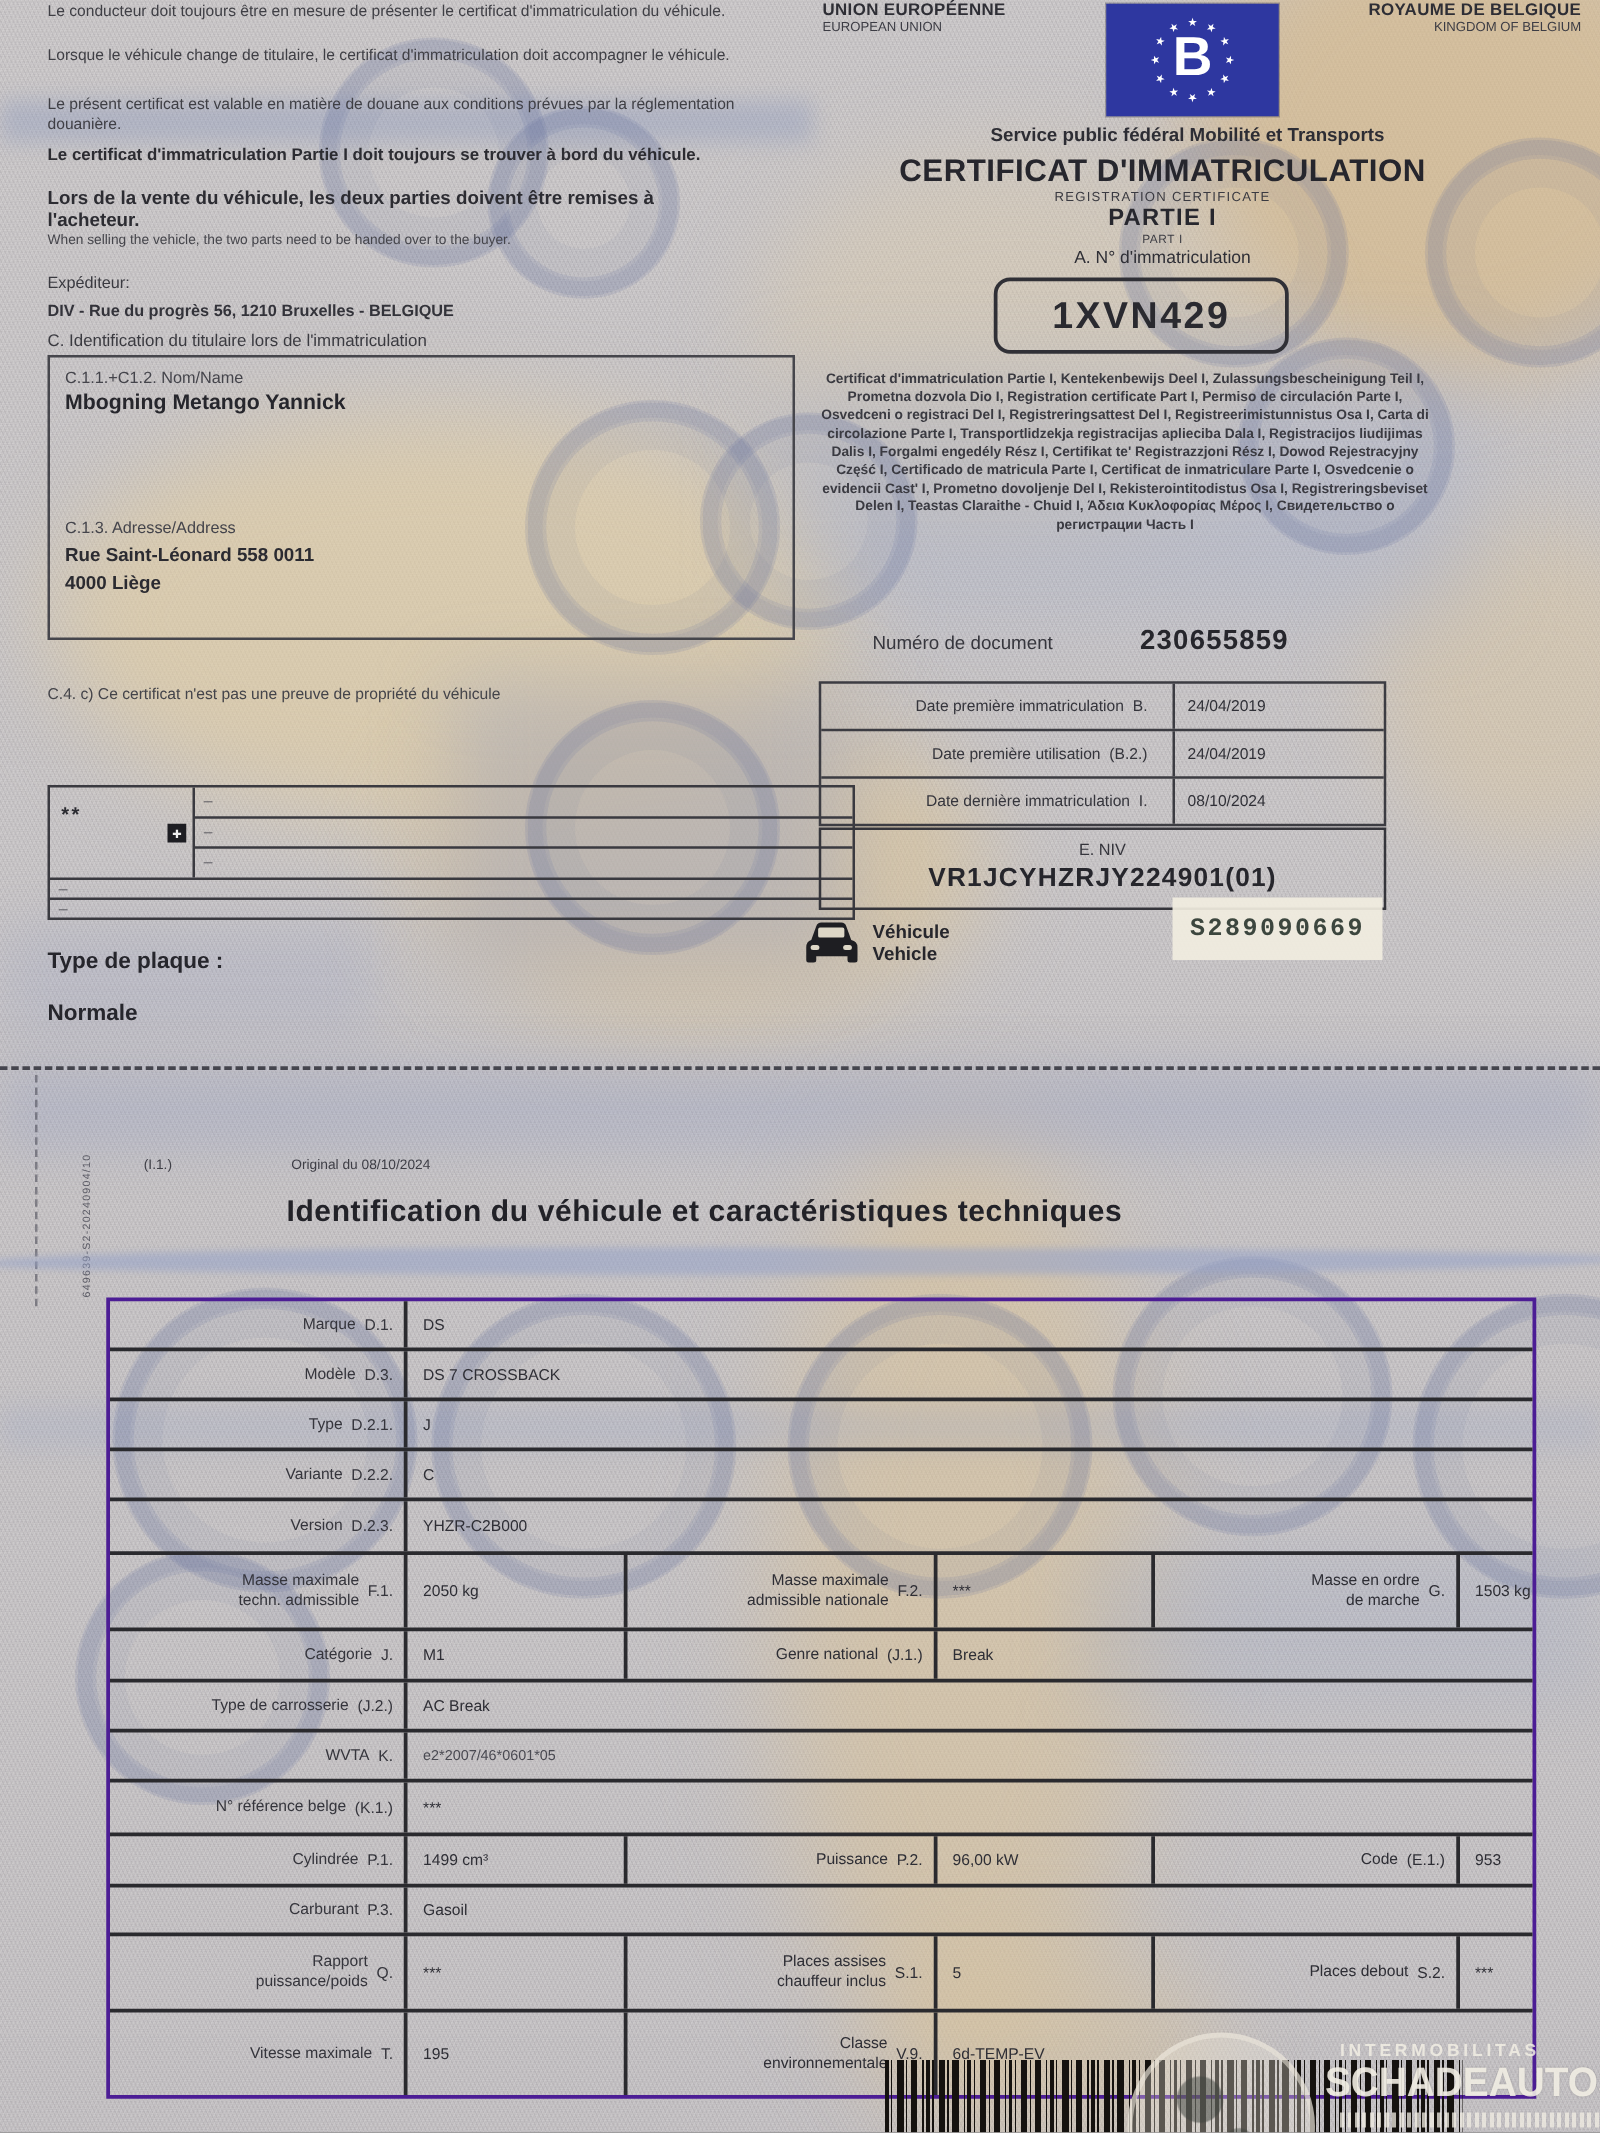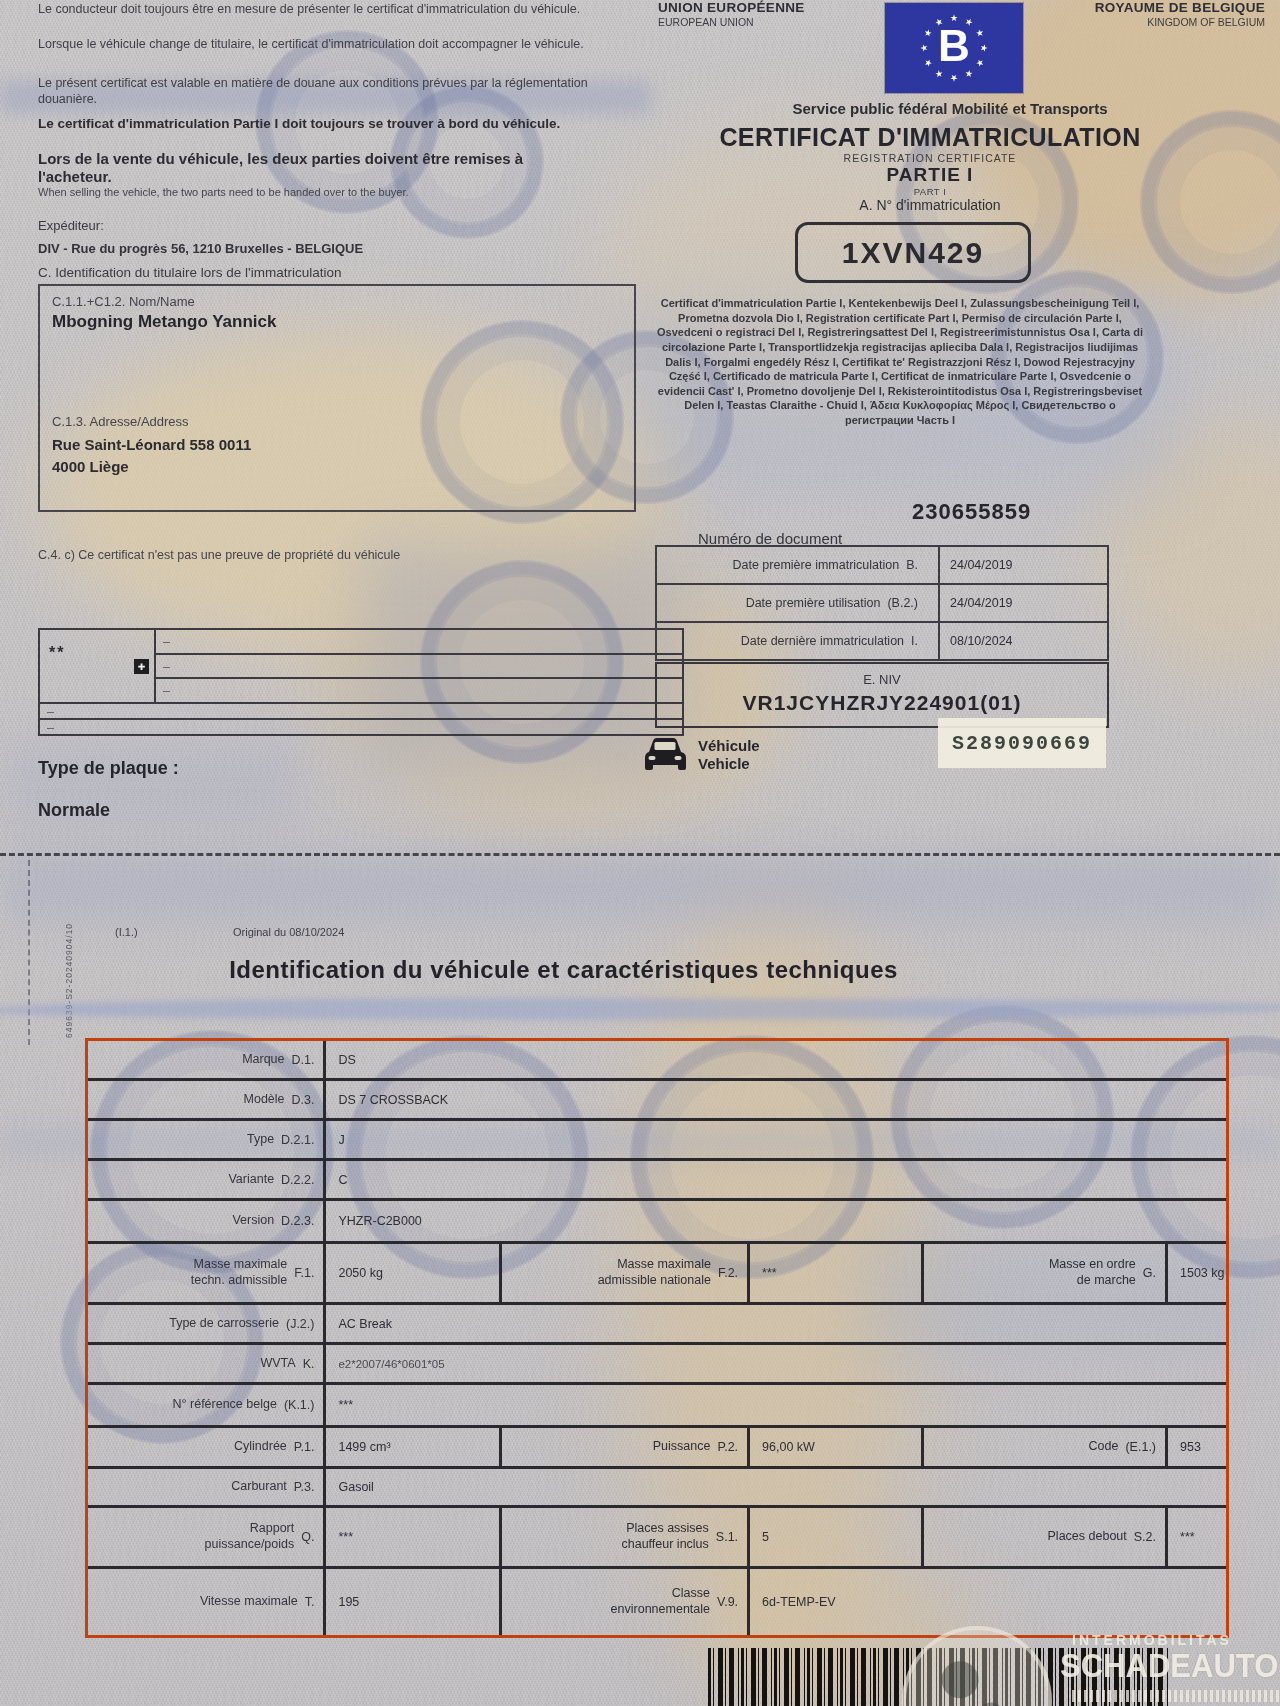--- a/index.html
+++ b/index.html
@@ -56,21 +56,21 @@
       text-align:center;line-height:10px;}
   .service{text-align:center;font-weight:bold;font-size:15px;color:#2d2d34;}
   .maintitle{text-align:center;font-weight:bold;font-size:25px;color:#26262d;letter-spacing:.4px;}
   .subtitle{text-align:center;font-size:10.5px;color:#3a3a41;letter-spacing:1px;}
   .partie{text-align:center;font-weight:bold;font-size:19px;color:#27272e;letter-spacing:1px;}
   .partien{text-align:center;font-size:9.5px;color:#3c3c43;letter-spacing:.5px;}
   .reglab{text-align:center;font-size:14px;color:#2f2f36;}
   .platebox{border:3.5px solid #303036;border-radius:13px;display:flex;align-items:center;justify-content:center;
             font-size:30px;font-weight:bold;letter-spacing:2px;color:#2a2a30;}
   .mlang{font-size:11px;font-weight:bold;line-height:1.33;color:#3a3a41;text-align:center;}
-  .dnlab{font-size:15px;color:#36363d;margin-top:24px;}
+  .dnlab{font-size:15px;color:#36363d;}
   .dnval{font-size:22px;font-weight:bold;color:#26262c;letter-spacing:1px;}
   .dtable{border:2px solid #3c3c42;}
   .drow{display:flex;height:36px;border-top:2px solid #3c3c42;}
   .drow:first-child{border-top:none;}
   .dlab{flex:0 0 58%;display:flex;align-items:center;justify-content:flex-end;gap:7px;padding-right:8px;
         font-size:12.5px;color:#35353c;text-align:right;}
   .dval{flex:1;border-left:2px solid #3c3c42;display:flex;align-items:center;padding-left:10px;
         font-size:12.5px;color:#303037;margin-left:12px;}
   .nivbox{border:2.5px solid #35353b;text-align:center;}
   .niv-lab{margin-top:8px;font-size:13px;color:#35353c;}
@@ -79,21 +79,21 @@
   .sticker{background:rgba(241,237,223,.92);display:flex;align-items:center;justify-content:center;
            font-family:"Liberation Mono",monospace;font-weight:bold;font-size:20px;letter-spacing:2px;color:#3c463e;}
   
   .sep{border-top:3px dashed #45454e;}
   .cornerdash{border-left:2px dashed rgba(70,70,82,.55);}
   .edgecode{writing-mode:vertical-rl;transform:rotate(180deg);font-size:8.5px;color:#5a5a64;letter-spacing:1px;}
   
   .p2small{font-size:11px;color:#3e3e46;margin-top:24px;}
   .p2title{text-align:center;font-weight:bold;font-size:24px;color:#222228;letter-spacing:.5px;}
   .wave{background:rgba(150,162,200,.55);filter:blur(3px);border-radius:40% 60% 50% 50%/60% 40% 60% 40%;}
-  .vtable{border:3px solid #c2410c;}
+  .vtable{border:3px solid #4c1d95;}
   .trow{display:flex;border-top:3px solid #2a2a2e;}
   .trow:first-child{border-top:none;}
   .cell{display:flex;align-items:center;font-size:12.5px;min-width:0;}
   .lab{justify-content:flex-end;padding-right:9px;color:#35353c;text-align:right;}
   .ltxt{white-space:pre-line;line-height:1.25;}
   .code{margin-left:7px;white-space:nowrap;}
   .val{padding-left:12px;border-left:3px solid #2a2a2e;color:#2e2e35;}
   .w-lab{flex:0 0 19.9%;} .w-v1{flex:0 0 14.1%;} .w-lab2{flex:0 0 19.7%;}
   .w-v2{flex:0 0 14%;} .w-lab3{flex:0 0 19.3%;} .w-fill{flex:1;}
   .h36{height:36px}.h37{height:37px}.h38{height:38px}.h40{height:40px}.h58{height:58px}.h66{height:66px}
@@ -353,20 +353,36 @@
           </div>
         <div class="cell lab val w-lab3">
             <span class="ltxt">Masse en ordre
 de marche</span>
             <span class="code">G.</span>
           </div>
         <div class="cell val w-fill">
             <span>1503 kg</span>
           </div>
       </div>
+      <div class="trow h38">
+        <div class="cell lab w-lab">
+            <span class="ltxt">Catégorie</span>
+            <span class="code">J.</span>
+          </div>
+        <div class="cell val w-v1">
+            <span>M1</span>
+          </div>
+        <div class="cell lab val w-lab2">
+            <span class="ltxt">Genre national</span>
+            <span class="code">(J.1.)</span>
+          </div>
+        <div class="cell val w-fill">
+            <span>Break</span>
+          </div>
+      </div>
       <div class="trow h37">
         <div class="cell lab w-lab">
             <span class="ltxt">Type de carrosserie</span>
             <span class="code">(J.2.)</span>
           </div>
         <div class="cell val w-fill">
             <span>AC Break</span>
           </div>
       </div>
       <div class="trow h37">

